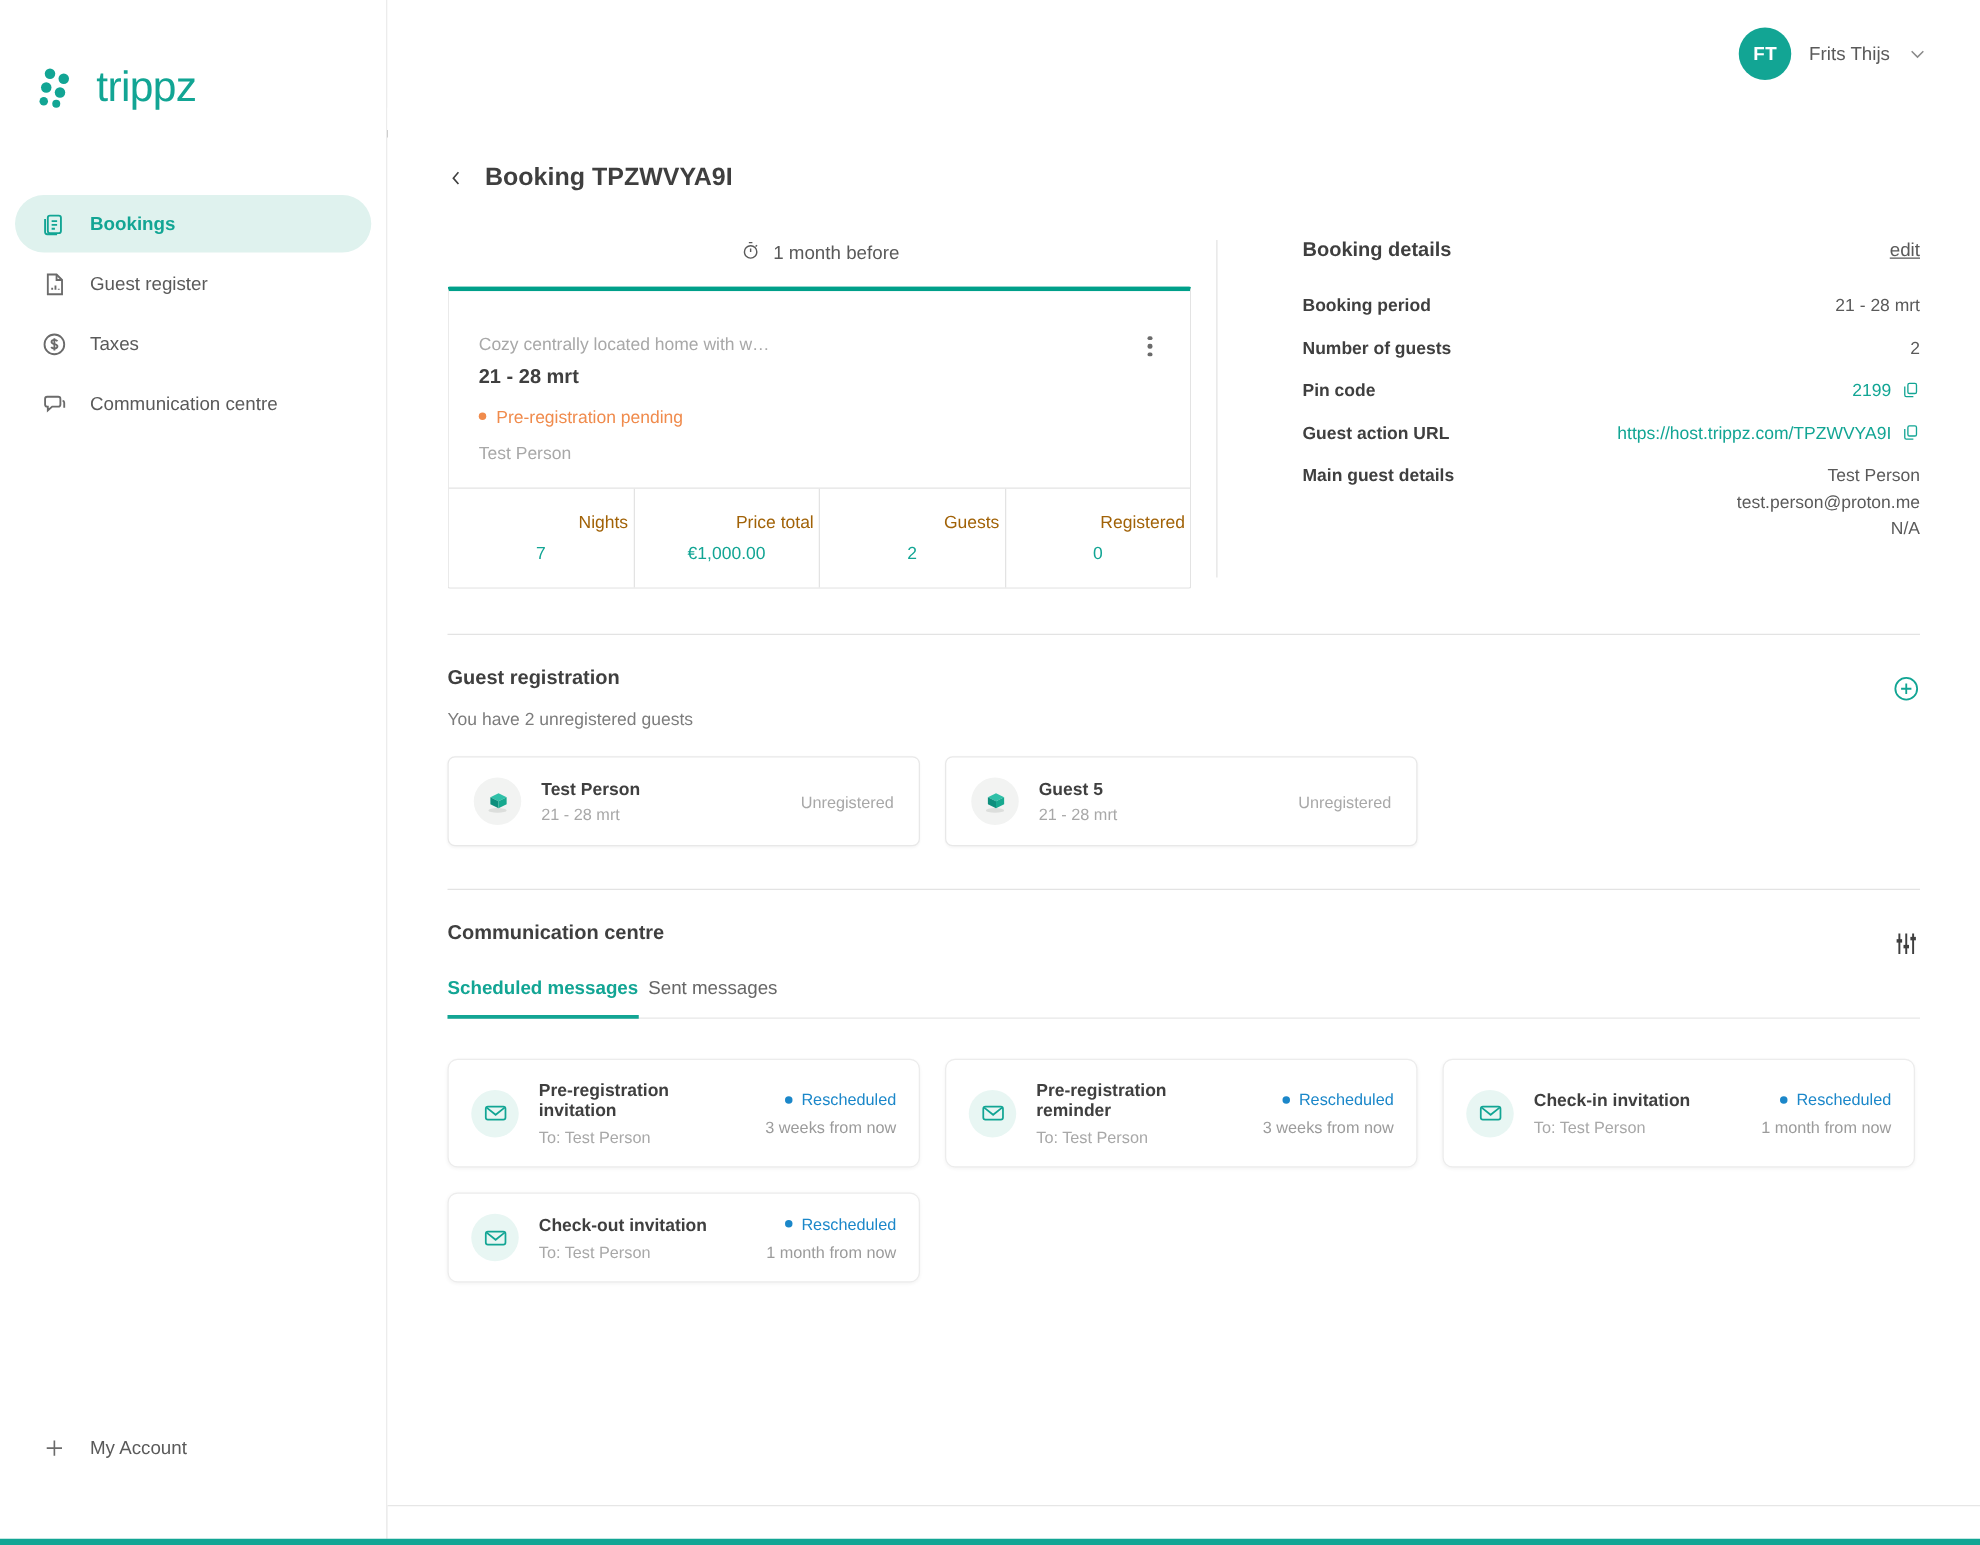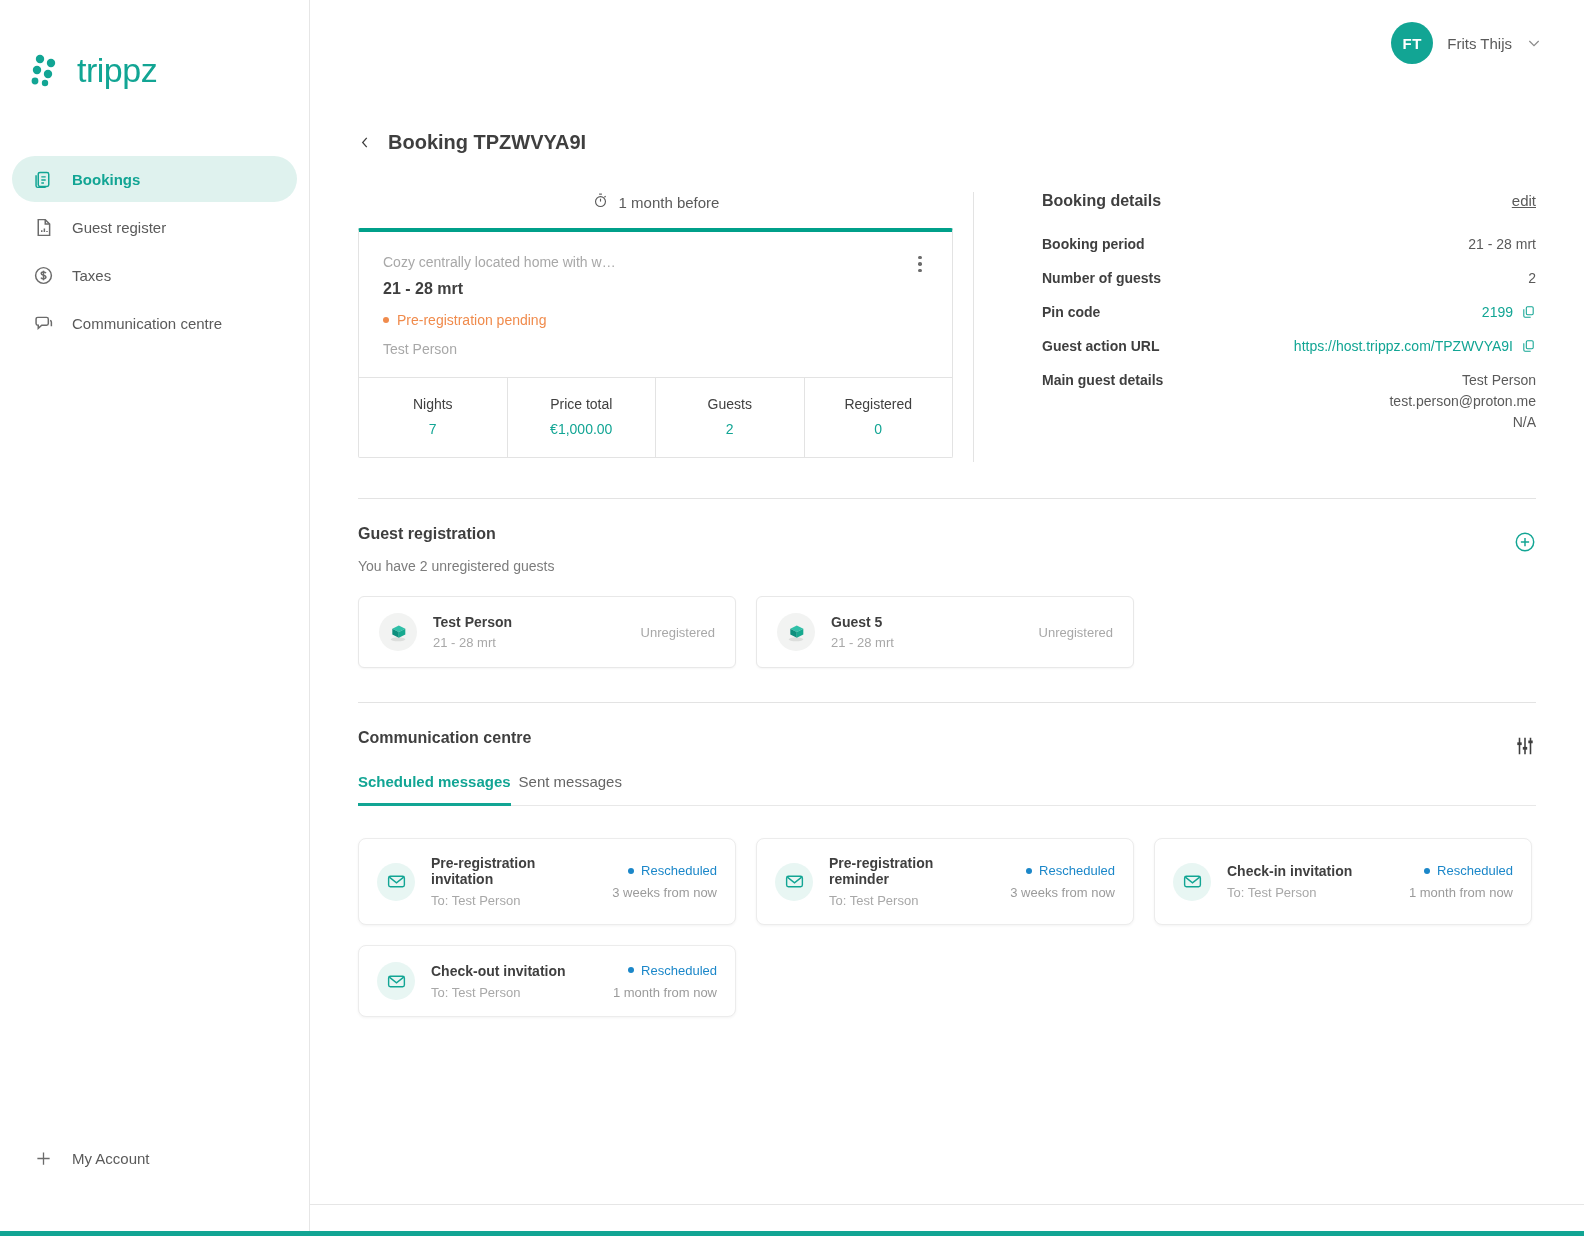--- a/index.html
+++ b/index.html
@@ -135,21 +135,21 @@
     color: #5a5a5a;
     padding-bottom: 16px;
   }
 
   .booking-card {
     border: 1px solid #e3e3e3;
     border-top: 4px solid #00a08a;
     border-radius: 2px;
     background: #fff;
   }
-  .bc-body { padding: 22px 24px 20px 24px; position: relative; }
+  .bc-body { padding: 22px 24px 20px 24px; position: relative; margin-top: 12px; }
   .bc-prop { font-size: 14px; color: #a8a8a8; margin-bottom: 10px; }
   .bc-dates { font-size: 16px; font-weight: 700; color: #3f3f3f; margin-bottom: 14px; }
   .bc-status { font-size: 14px; color: #f08b4c; display: flex; align-items: center; gap: 8px; margin-bottom: 13px; }
   .dot { width: 6px; height: 6px; border-radius: 50%; background: currentColor; flex: none; }
   .bc-guest { font-size: 14px; color: #a8a8a8; }
   .kebab {
     position: absolute;
     right: 22px; top: 22px;
     width: 20px; height: 20px;
     display: flex; flex-direction: column; align-items: center; justify-content: center; gap: 3px;
@@ -158,21 +158,21 @@
   .kebab i { width: 3.5px; height: 3.5px; background: #6b6b6b; border-radius: 50%; display: block; }
 
   .bc-stats { display: flex; border-top: 1px solid #e3e3e3; }
   .stat {
     flex: 1;
     text-align: center;
     padding: 18px 4px 20px 4px;
     border-right: 1px solid #e3e3e3;
   }
   .stat:last-child { border-right: none; }
-  .stat-label { font-size: 14px; color: #404040; margin-bottom: 9px; }
+  .stat-label { font-size: 14px; color: #a16207; margin-bottom: 9px; text-align: right; }
   .stat-value { font-size: 14px; color: #12a594; }
 
   
   .bd-head {
     display: flex;
     justify-content: space-between;
     align-items: baseline;
     margin-bottom: 26px;
   }
   .bd-title { font-size: 16px; font-weight: 700; color: #3f3f3f; }

